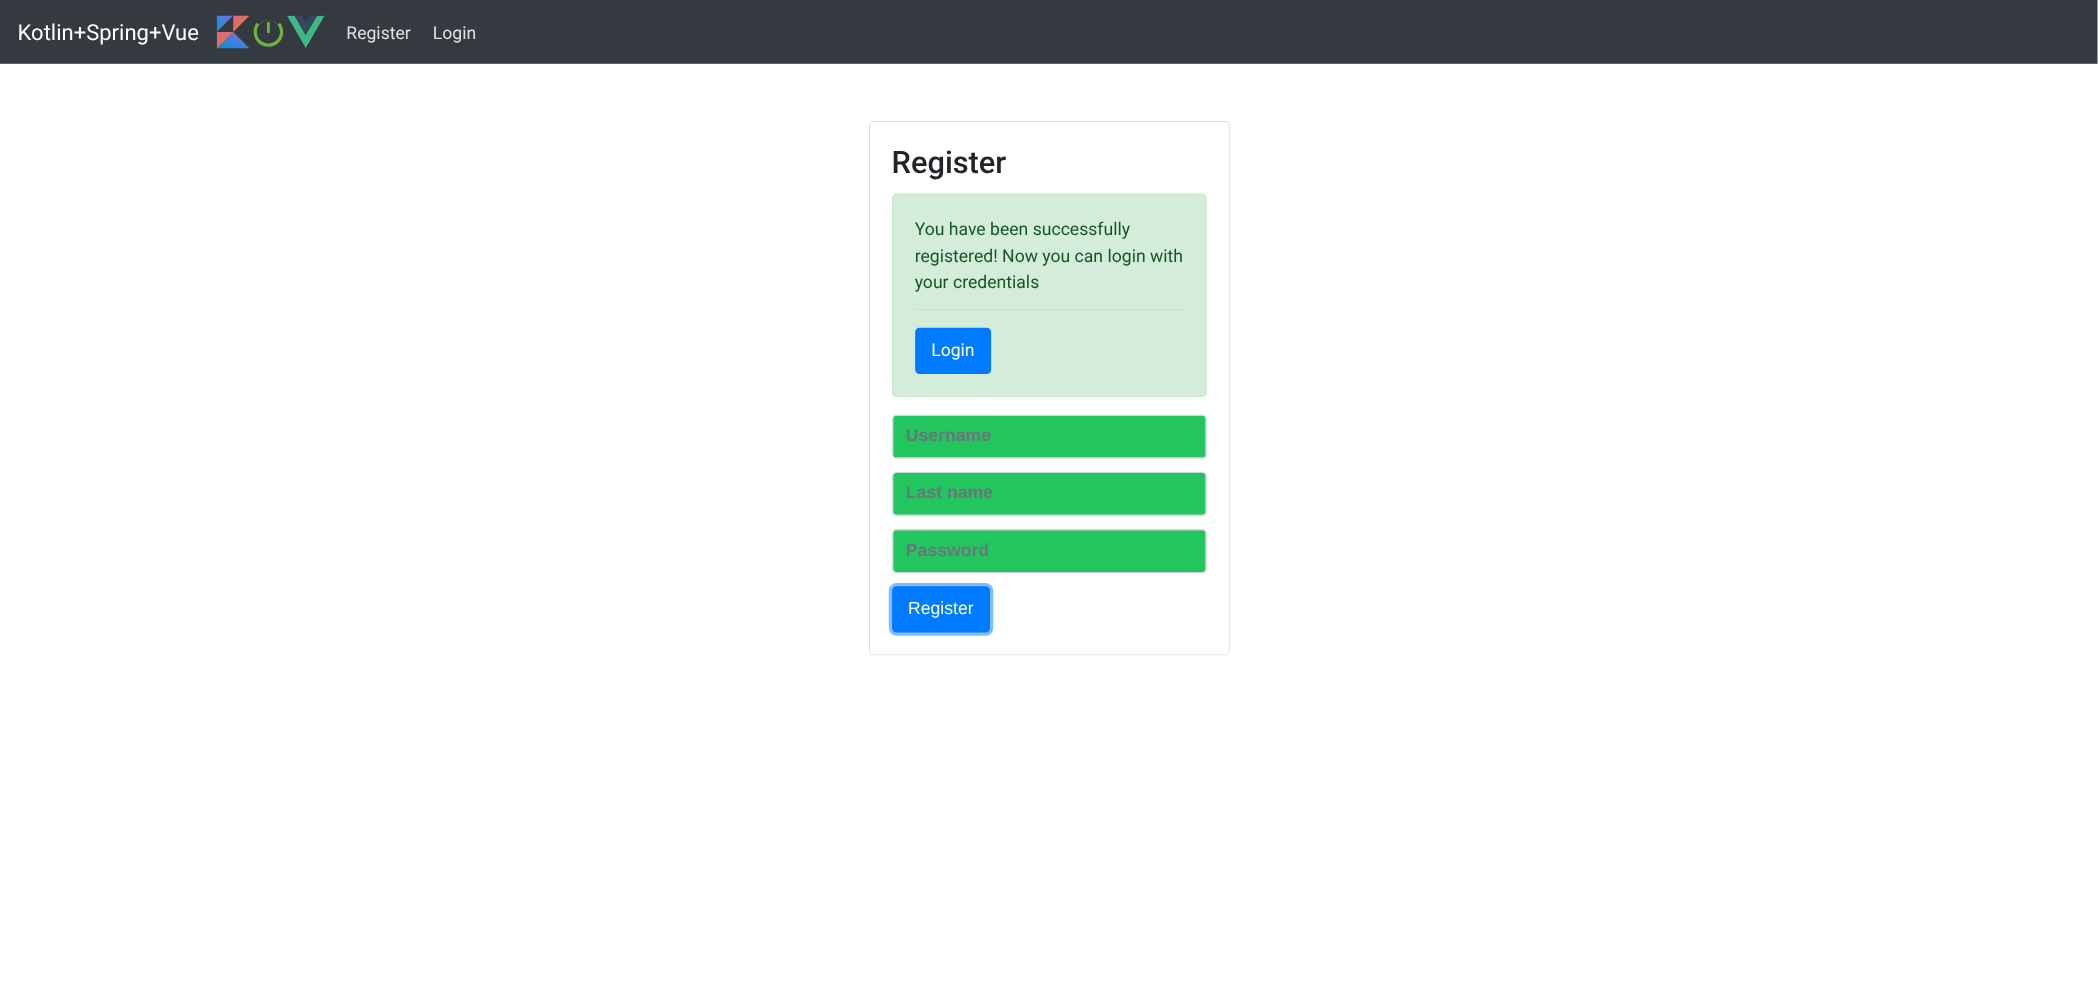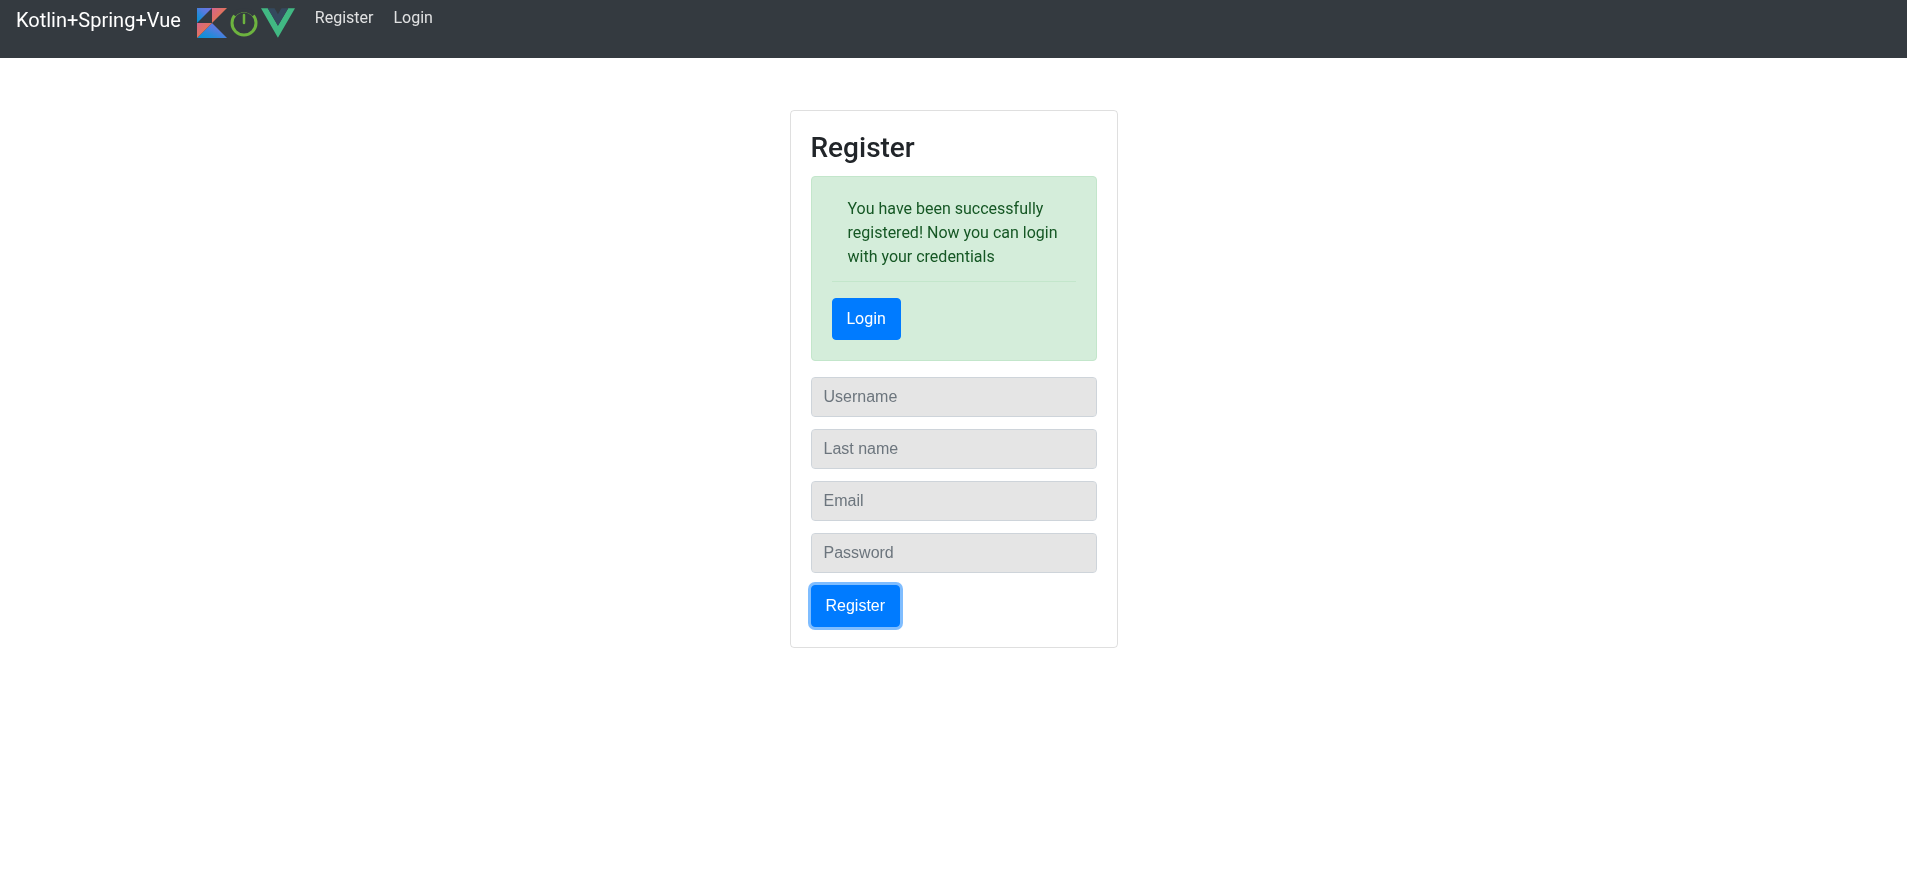--- a/index.html
+++ b/index.html
@@ -8,21 +8,21 @@
       padding: 0;
     }
     body {
       font-family: -apple-system, BlinkMacSystemFont, "Segoe UI", Roboto, "Helvetica Neue", Arial, sans-serif;
       background: #fff;
       color: #212529;
     }
     .navbar {
       background: #343a40;
       display: flex;
-      align-items: flex-start;
+      align-items: center;
       padding: 8px 16px;
       height: 58px;
     }
     .navbar-brand {
       color: #fff;
       font-size: 20px;
       font-weight: 400;
       margin-right: 16px;
       text-decoration: none;
     }
@@ -64,21 +64,20 @@
       color: #155724;
       padding: 20px;
       border-radius: 4px;
       border: 1px solid #c3e6cb;
       margin-bottom: 16px;
     }
     .alert-success p {
       font-size: 16px;
       line-height: 1.5;
       margin-bottom: 12px;
-      margin-left: 16px;
     }
     .alert-success hr {
       border: none;
       border-top: 1px solid #c3e6cb;
       margin: 12px 0 16px 0;
     }
     .btn {
       display: inline-block;
       font-weight: 400;
       text-align: center;
@@ -100,24 +99,24 @@
       box-shadow: 0 0 0 3px rgba(0,123,255,0.5);
     }
     .form-group {
       margin-bottom: 12px;
     }
     .form-control {
       display: block;
       width: 100%;
       padding: 7px 12px;
       font-size: 16px;
-      font-weight: 400;
+      font-weight: 700;
       line-height: 1.5;
       color: #495057;
-      background-color: #e5e5e5;
+      background-color: #22c55e;
       background-clip: padding-box;
       border: 1px solid #ced4da;
       border-radius: 4px;
     }
     .form-control::placeholder {
       color: #6c757d;
       opacity: 1;
     }
   </style>
 </head>
@@ -171,21 +170,18 @@
     </div>
 
     <form>
       <div class="form-group">
         <input type="text" class="form-control" placeholder="Username" style="">
       </div>
       <div class="form-group">
         <input type="text" class="form-control" placeholder="Last name" style="">
       </div>
       <div class="form-group">
-        <input type="email" class="form-control" placeholder="Email" style="">
-      </div>
-      <div class="form-group">
         <input type="password" class="form-control" placeholder="Password" style="">
       </div>
       <button type="submit" class="btn btn-primary focused">Register</button>
     </form>
   </div>
 </div>
 
 </body></html>

